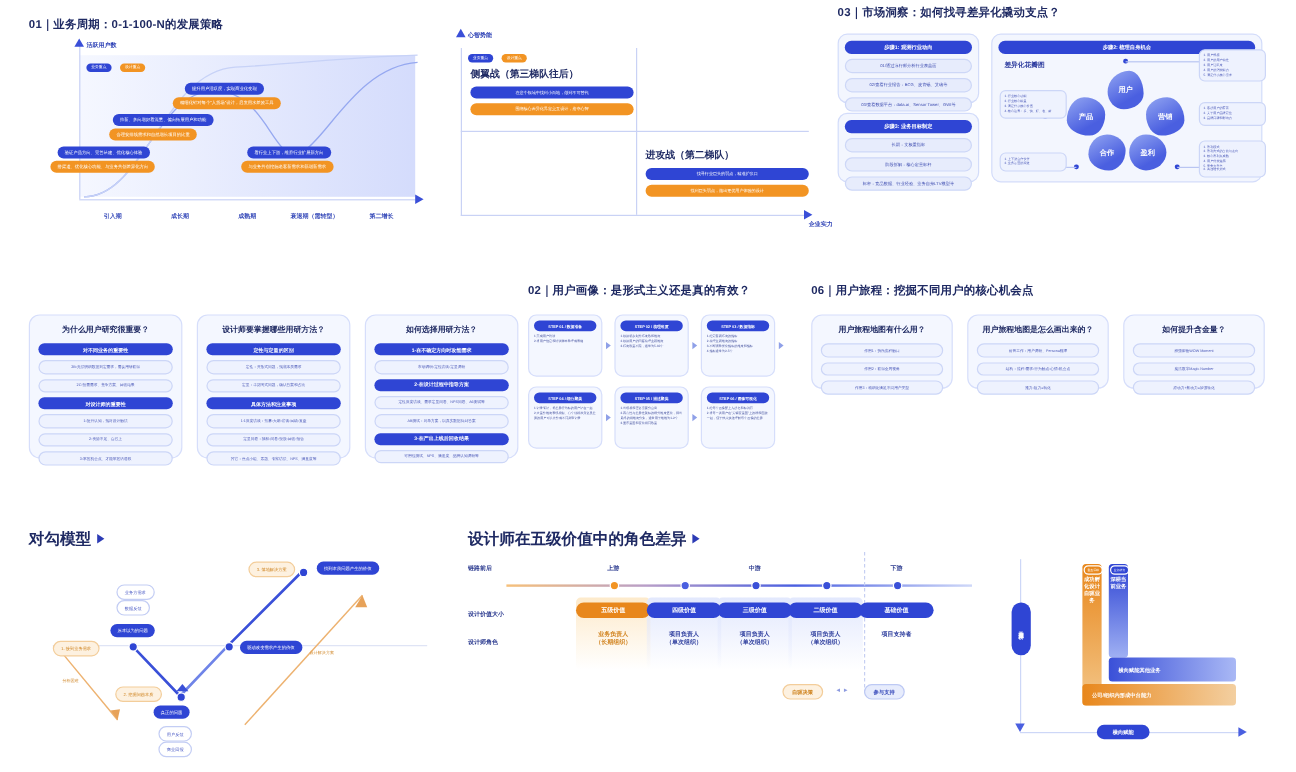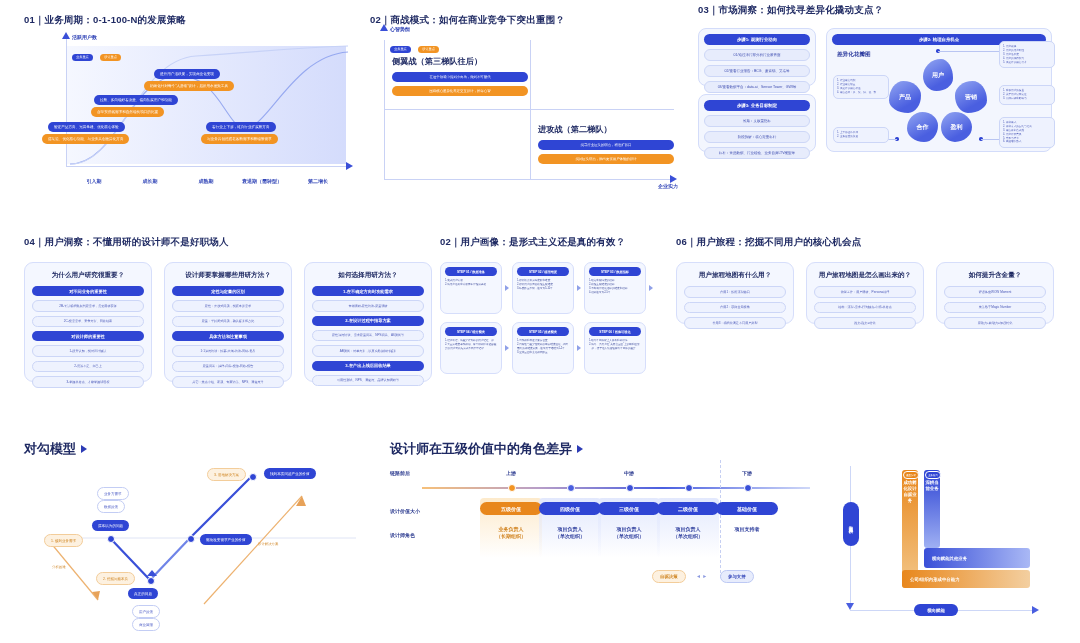--- a/index.html
+++ b/index.html
@@ -18,21 +18,21 @@
   .axisline{position:absolute;background:#c9d2f5;}
   .xlabels{position:absolute;left:30px;right:8px;bottom:4px;display:flex;}
   .xlabels span{flex:1;text-align:center;font-size:5px;color:#3347b8;font-weight:bold;}
   .ylab{position:absolute;font-size:5px;font-weight:bold;color:#2b3fb5;}
   .legendpill{display:inline-flex;align-items:center;justify-content:center;height:7px;padding:0 4px;border-radius:999px;font-size:3.2px;color:#fff;margin-right:3px;}
   .curve{position:absolute;left:0;top:0;width:100%;height:100%;}
   .cap{position:absolute;height:10px;padding:0 6px;border-radius:999px;font-size:3.6px;display:flex;align-items:center;justify-content:center;white-space:nowrap;}
 
   
   #p02{left:370px;top:14px;width:318px;height:186px;}
-  #p02 .quad{position:absolute;left:14px;top:26px;width:292px;height:140px;}
+  #p02 .quad{position:absolute;left:14px;top:26px;width:292px;height:140px;padding-left:16px;}
   .qcell{position:absolute;width:50%;height:50%;box-sizing:border-box;padding:8px 6px 0 8px;}
   .qh{font-size:8.2px;font-weight:bold;color:#1f2a63;margin-bottom:5px;}
   .qpill{height:10px;border-radius:999px;display:flex;align-items:center;justify-content:center;font-size:3.4px;margin-bottom:3.5px;width:136px;}
 
   
   #p03{left:698px;top:4px;width:360px;height:186px;}
   .card{background:#f3f6fe;border:1px solid #d3dcfa;border-radius:8px;}
   .cardhdr{background:#2f45d4;color:#fff;border-radius:999px;height:11px;display:flex;align-items:center;justify-content:center;font-size:4.4px;font-weight:bold;}
   .rowpill{background:#e7ecfc;border:1px solid #cdd7f7;border-radius:999px;height:10px;display:flex;align-items:center;justify-content:center;font-size:3.5px;color:#3d4cb0;margin-top:4px;}
   .petal{position:absolute;display:flex;align-items:center;justify-content:center;color:#fff;font-size:6px;font-weight:bold;
@@ -121,21 +121,20 @@
       <div class="cap pill-blue" style="left:58px;top:57px;">拉新、多向增好看流量、偏向拓展用户和功能</div>
       <div class="cap pill-orange" style="left:55px;top:69px;">合理安排线需求和自然增长项目的比重</div>
       <div class="cap pill-blue" style="left:118px;top:31px;">提升用户活跃度，实现商业化变现</div>
       <div class="cap pill-orange" style="left:108px;top:43px;">精细化针对每个"人货场"设计，启发用水差效工具</div>
       <div class="cap pill-blue" style="left:170px;top:84px;">看行业上下游，维乔行业扩展新方向</div>
       <div class="cap pill-orange" style="left:165px;top:96px;">与业务共创挖掘老客新需求和新增新需求</div>
     </div>
   </div>
 
   <div class="panel" id="p02">
-    <div class="ptitle">02｜商战模式：如何在商业竞争下突出重围？</div>
     <div class="quad">
       <div class="axisline" style="left:0;top:0;width:1px;height:140px;"></div>
       <div class="axisline" style="left:0;top:139px;width:290px;height:1px;"></div>
       <div class="axisline" style="left:146px;top:0;width:1px;height:139px;"></div>
       <div class="axisline" style="left:0;top:69px;width:290px;height:1px;"></div>
       <div style="position:absolute;left:-4px;top:-16px;width:0;height:0;border-bottom:7px solid #3a4fd8;border-left:4px solid transparent;border-right:4px solid transparent;"></div>
       <div style="position:absolute;left:286px;top:135px;width:0;height:0;border-left:7px solid #3a4fd8;border-top:4px solid transparent;border-bottom:4px solid transparent;"></div>
       <div class="ylab" style="left:6px;top:-14px;">心智势能</div>
       <div class="ylab" style="right:-2px;top:143px;">企业实力</div>
       <div style="position:absolute;left:6px;top:-4px;">
@@ -212,21 +211,20 @@
       <div class="note" style="left:6px;top:98px;width:48px;white-space:pre-line;">1. 上下游合作伙伴
 2. 业务运营的渠道</div>
       <div class="note" style="left:6px;top:46px;width:48px;white-space:pre-line;">1. 行业核心功能
 2. 行业核心能量
 3. 满足什么核心价值
 4. 核心边界：多、快、好、省、新</div>
     </div>
   </div>
 
   <div class="panel" id="p04">
-    <div class="ptitle">04｜用户洞察：不懂用研的设计师不是好职场人</div>
 
     <div class="col4" style="left:0;">
       <div class="colh">为什么用户研究很重要？</div>
       <div class="barblue">对不同业务的重要性</div>
       <div class="baroutline">2B-无法明细数据判定需求，需要用研获得</div>
       <div class="baroutline">2C-投需需求、竞争方案、回收结果</div>
       <div class="barblue">对设计师的重要性</div>
       <div class="baroutline">1-提升认知，找对设计触法</div>
       <div class="baroutline">2-资源不足、自己上</div>
       <div class="baroutline">3-掌握机会点、才能掌握话语权</div>

